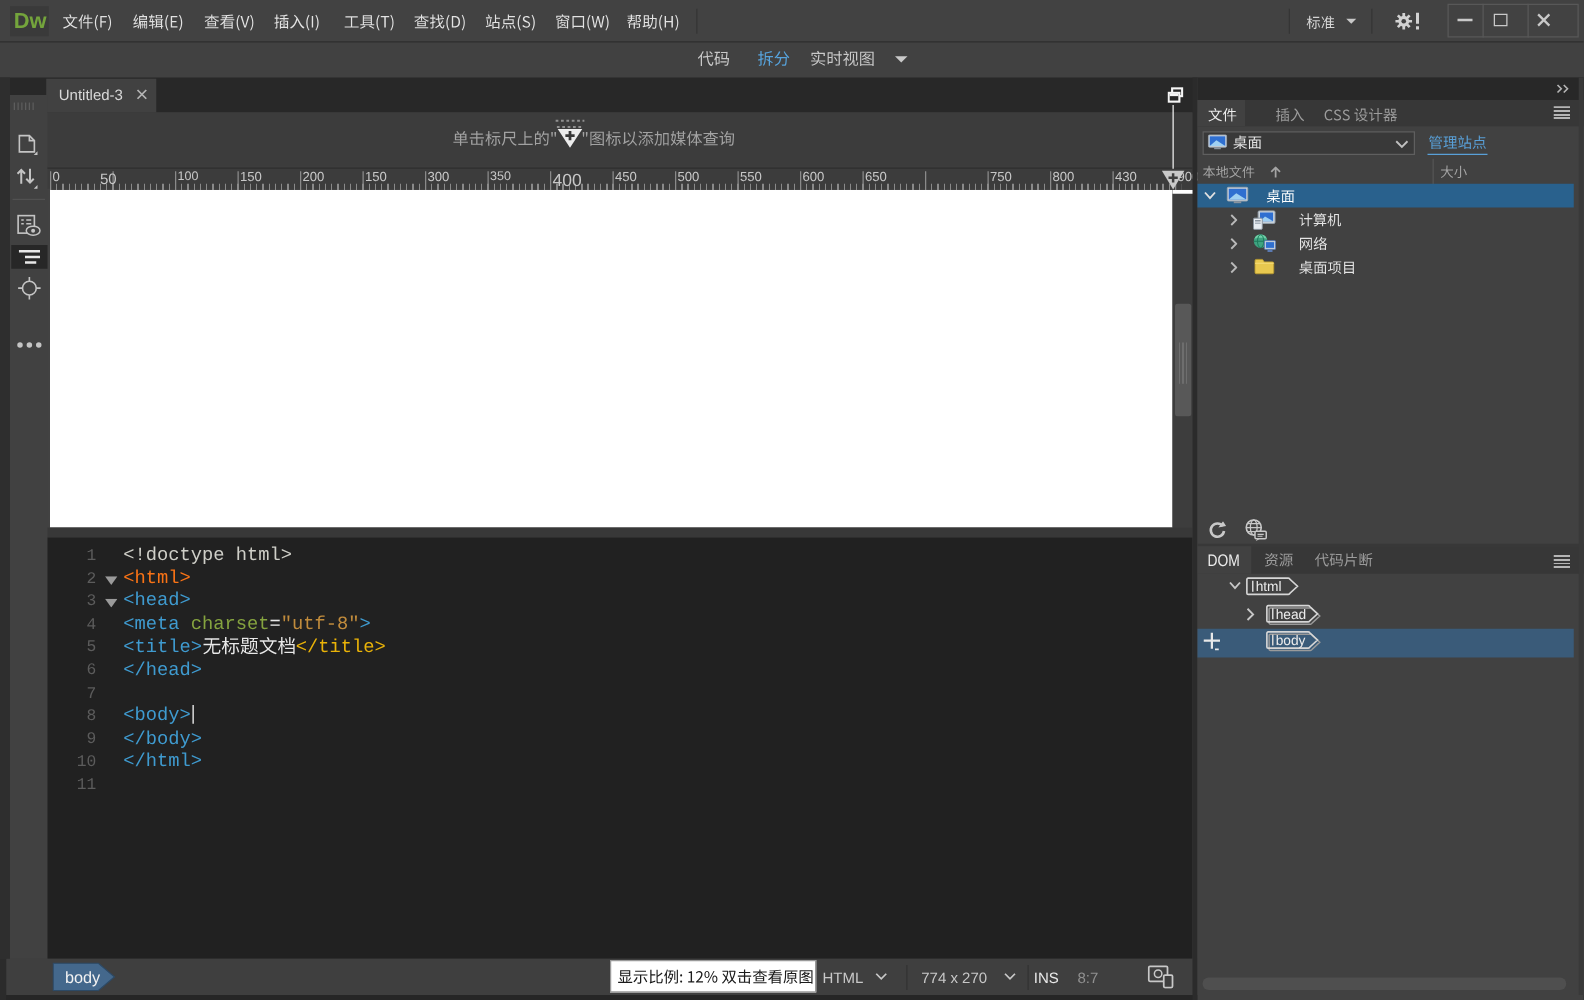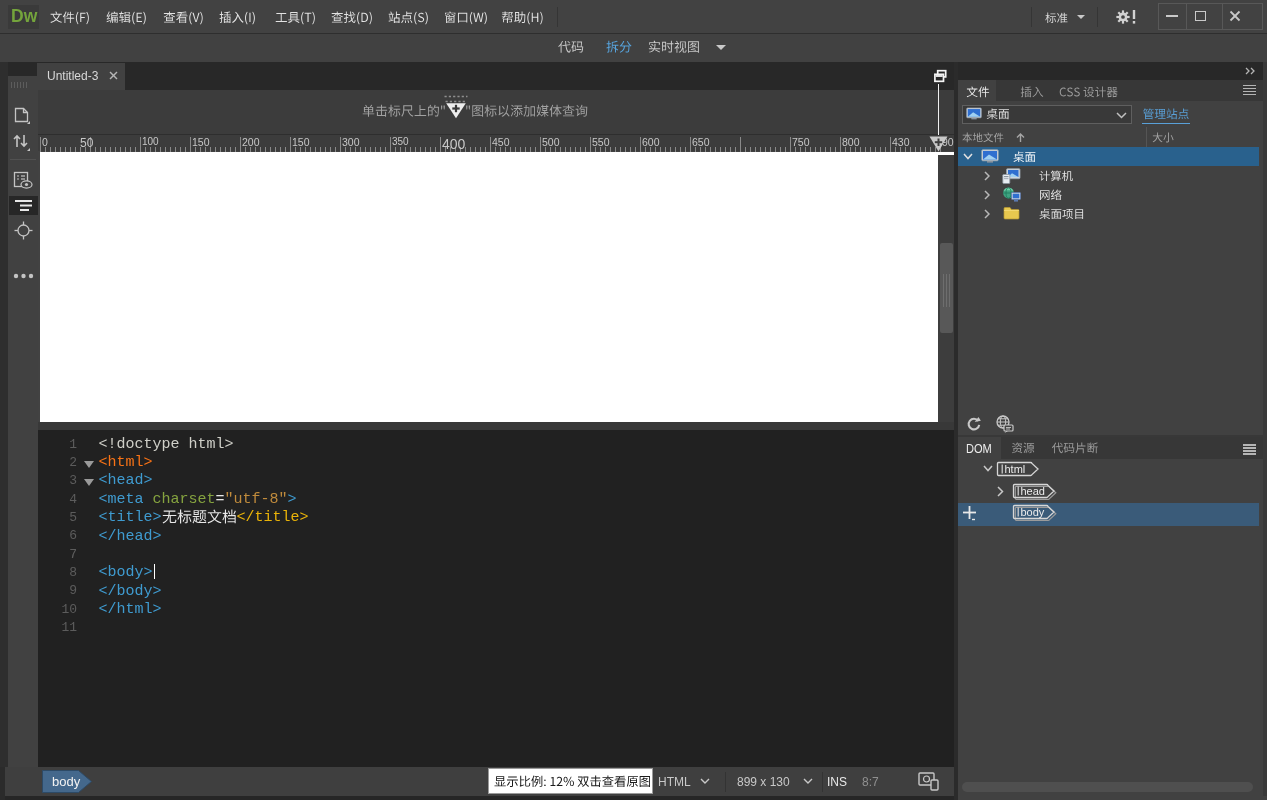--- a/index.html
+++ b/index.html
@@ -245,21 +245,21 @@
 <svg class="abs" style="left:42px;top:770px" width="50" height="23" viewBox="0 0 50 23">
       <path d="M0.5,0.5 h36 l13,11 l-13,11 h-36 z" fill="#44688c" stroke="#2d4a66"></path>
     </svg>
 <div class="abs" style="left:52px;top:774px;font-size:13px;color:#f2f2f2">body</div>
 <div class="abs" style="left:488px;top:768px;width:165px;height:26px;background:#ffffff;border:1px solid #9a9a9a"></div>
 <div class="abs" style="left:658px;top:775px;font-size:12px;color:#c8c8c8">HTML</div>
 <svg class="abs" style="left:700px;top:778px" width="10" height="6" viewBox="0 0 10 6">
       <path d="M1,1 L5,5 L9,1" stroke="#c8c8c8" stroke-width="1.4" fill="none"></path>
     </svg>
 <div class="abs" style="left:725px;top:772px;width:1px;height:20px;background:#333"></div>
-<div class="abs" style="left:737px;top:775px;font-size:12px;color:#c8c8c8">899 x 130</div>
+<div class="abs" style="left:737px;top:775px;font-size:12px;color:#c8c8c8">774 x 270</div>
 <svg class="abs" style="left:803px;top:778px" width="10" height="6" viewBox="0 0 10 6">
       <path d="M1,1 L5,5 L9,1" stroke="#c8c8c8" stroke-width="1.4" fill="none"></path>
     </svg>
 <div class="abs" style="left:822px;top:772px;width:1px;height:20px;background:#333"></div>
 <div class="abs" style="left:827px;top:775px;font-size:12px;color:#e8e8e8;">INS</div>
 <div class="abs" style="left:862px;top:775px;font-size:12px;color:#909090">8:7</div>
 
 <svg class="abs" style="left:918px;top:772px" width="22" height="19" viewBox="0 0 22 19">
 <rect x="1" y="1" width="15" height="12" rx="1" fill="none" stroke="#c8c8c8" stroke-width="1.4"></rect>
 <circle cx="8.5" cy="7" r="3" fill="none" stroke="#c8c8c8" stroke-width="1.2"></circle>

